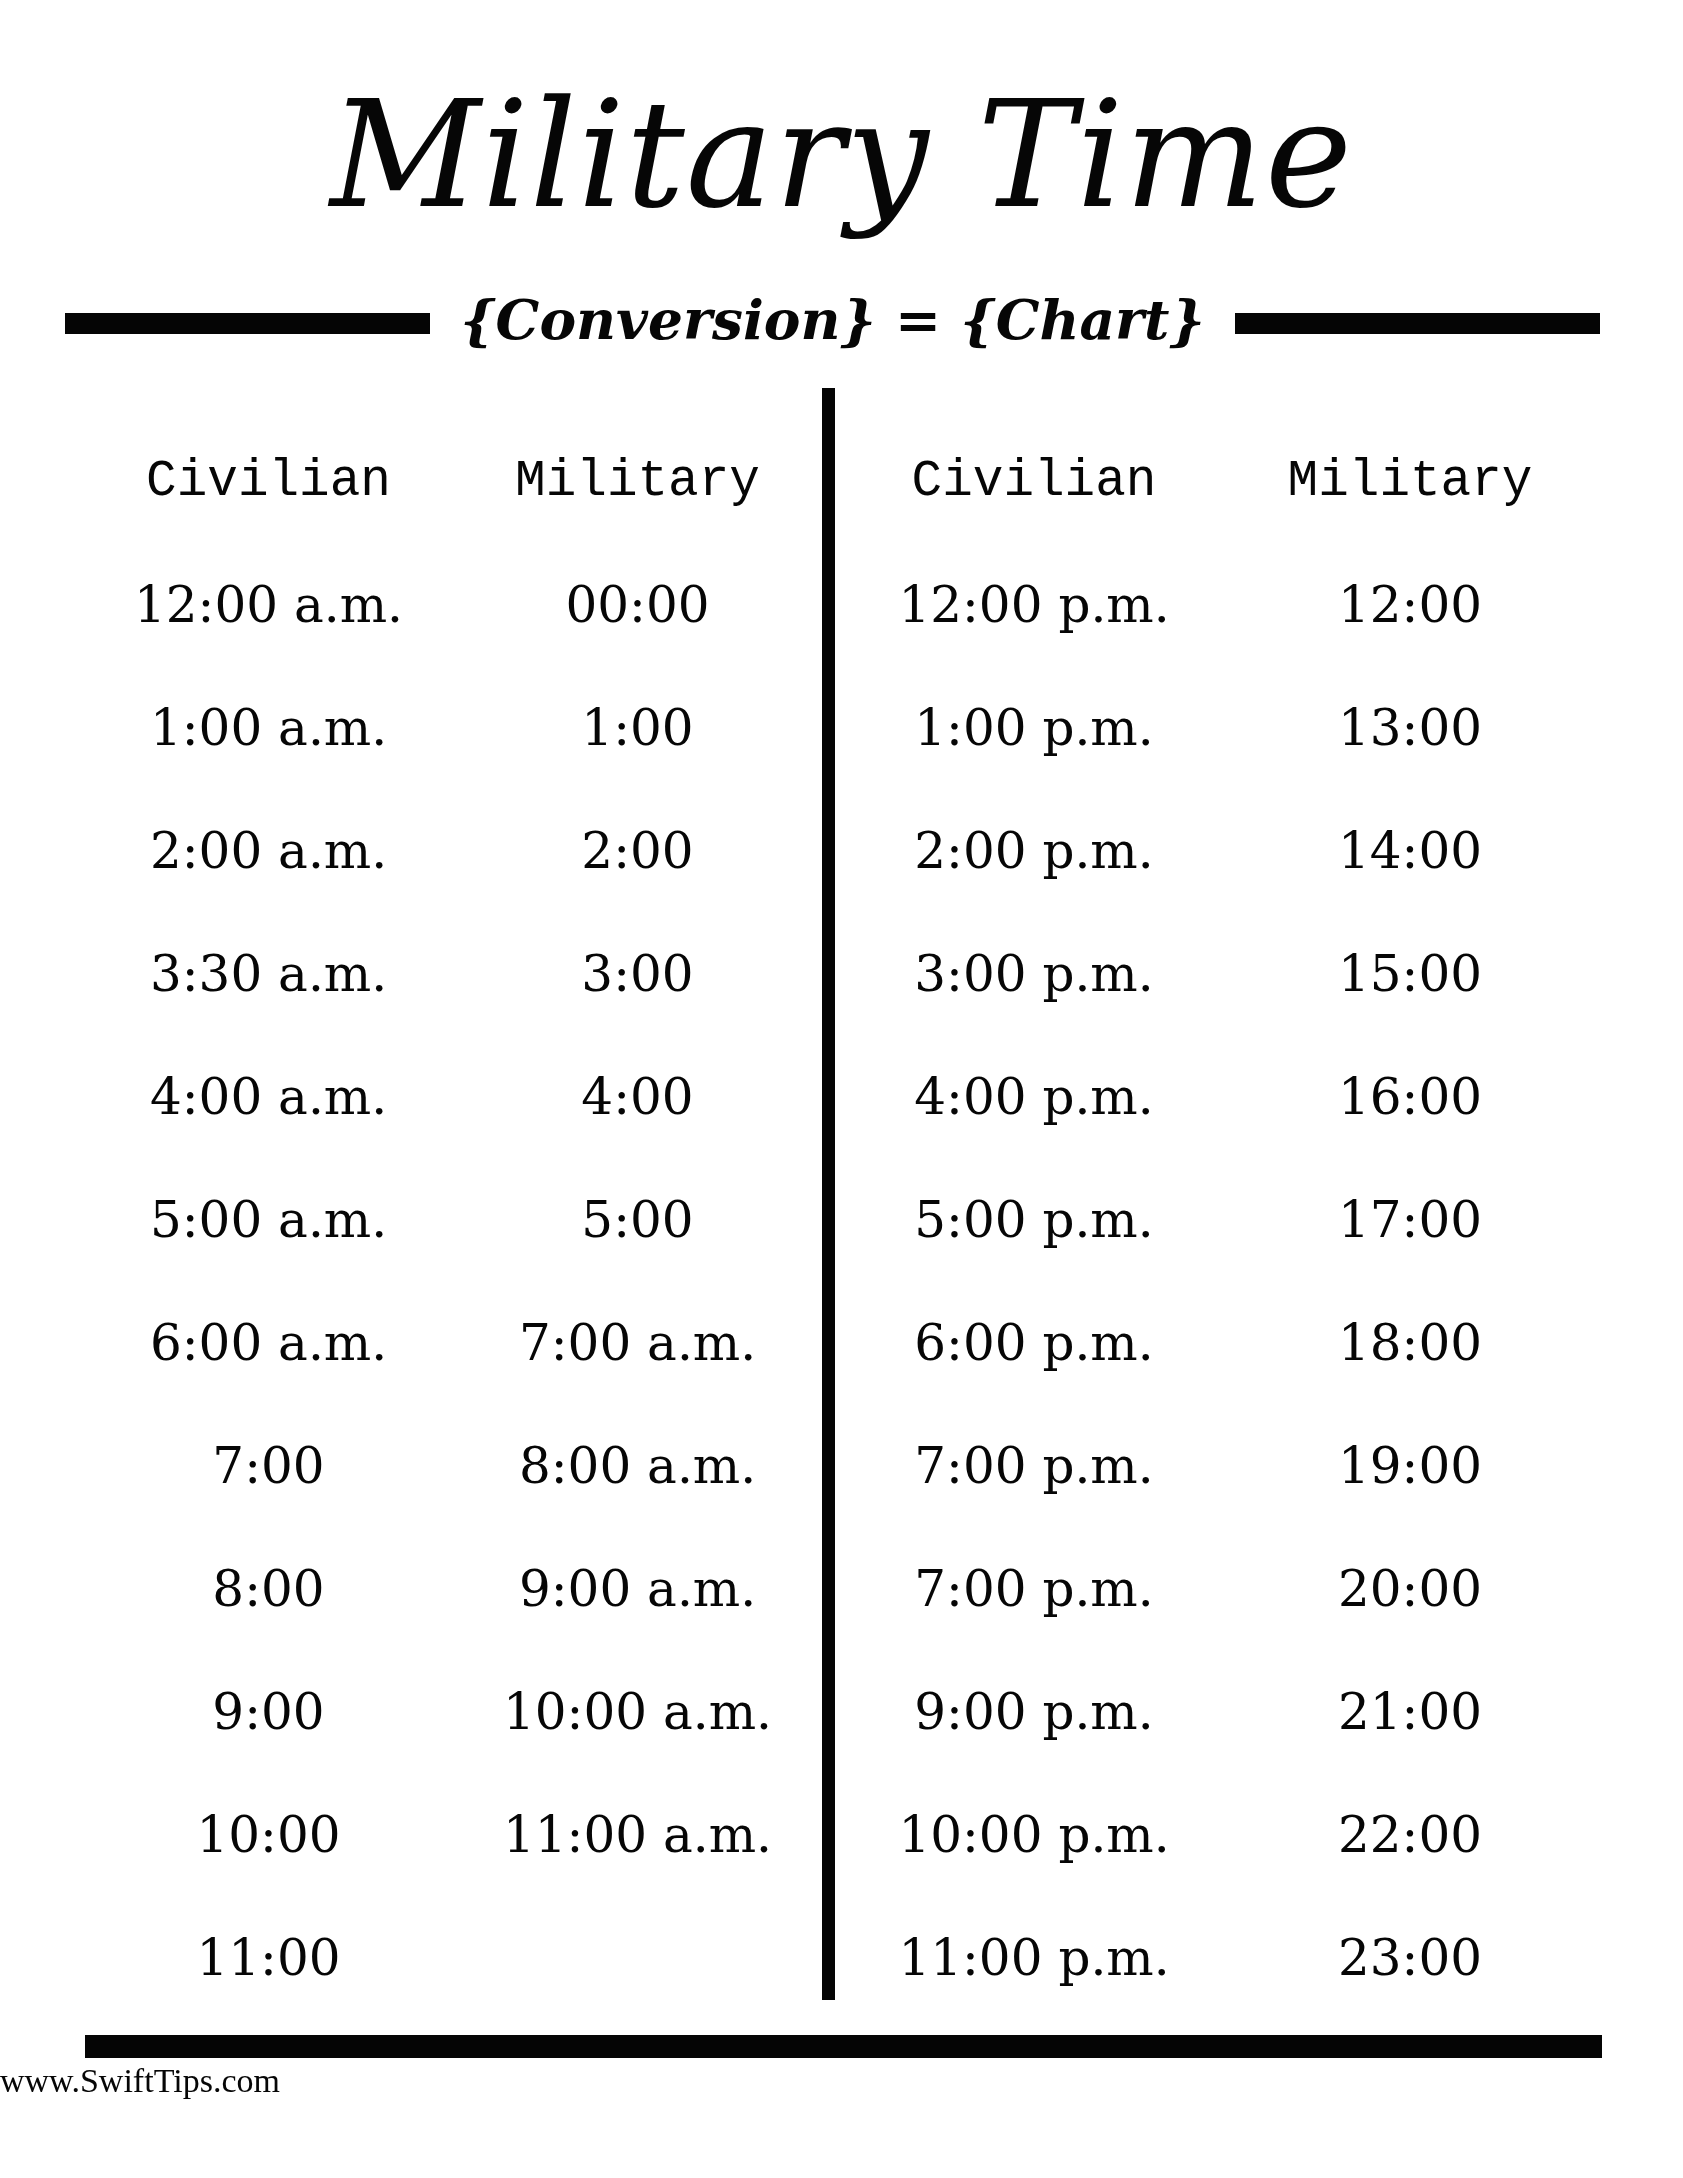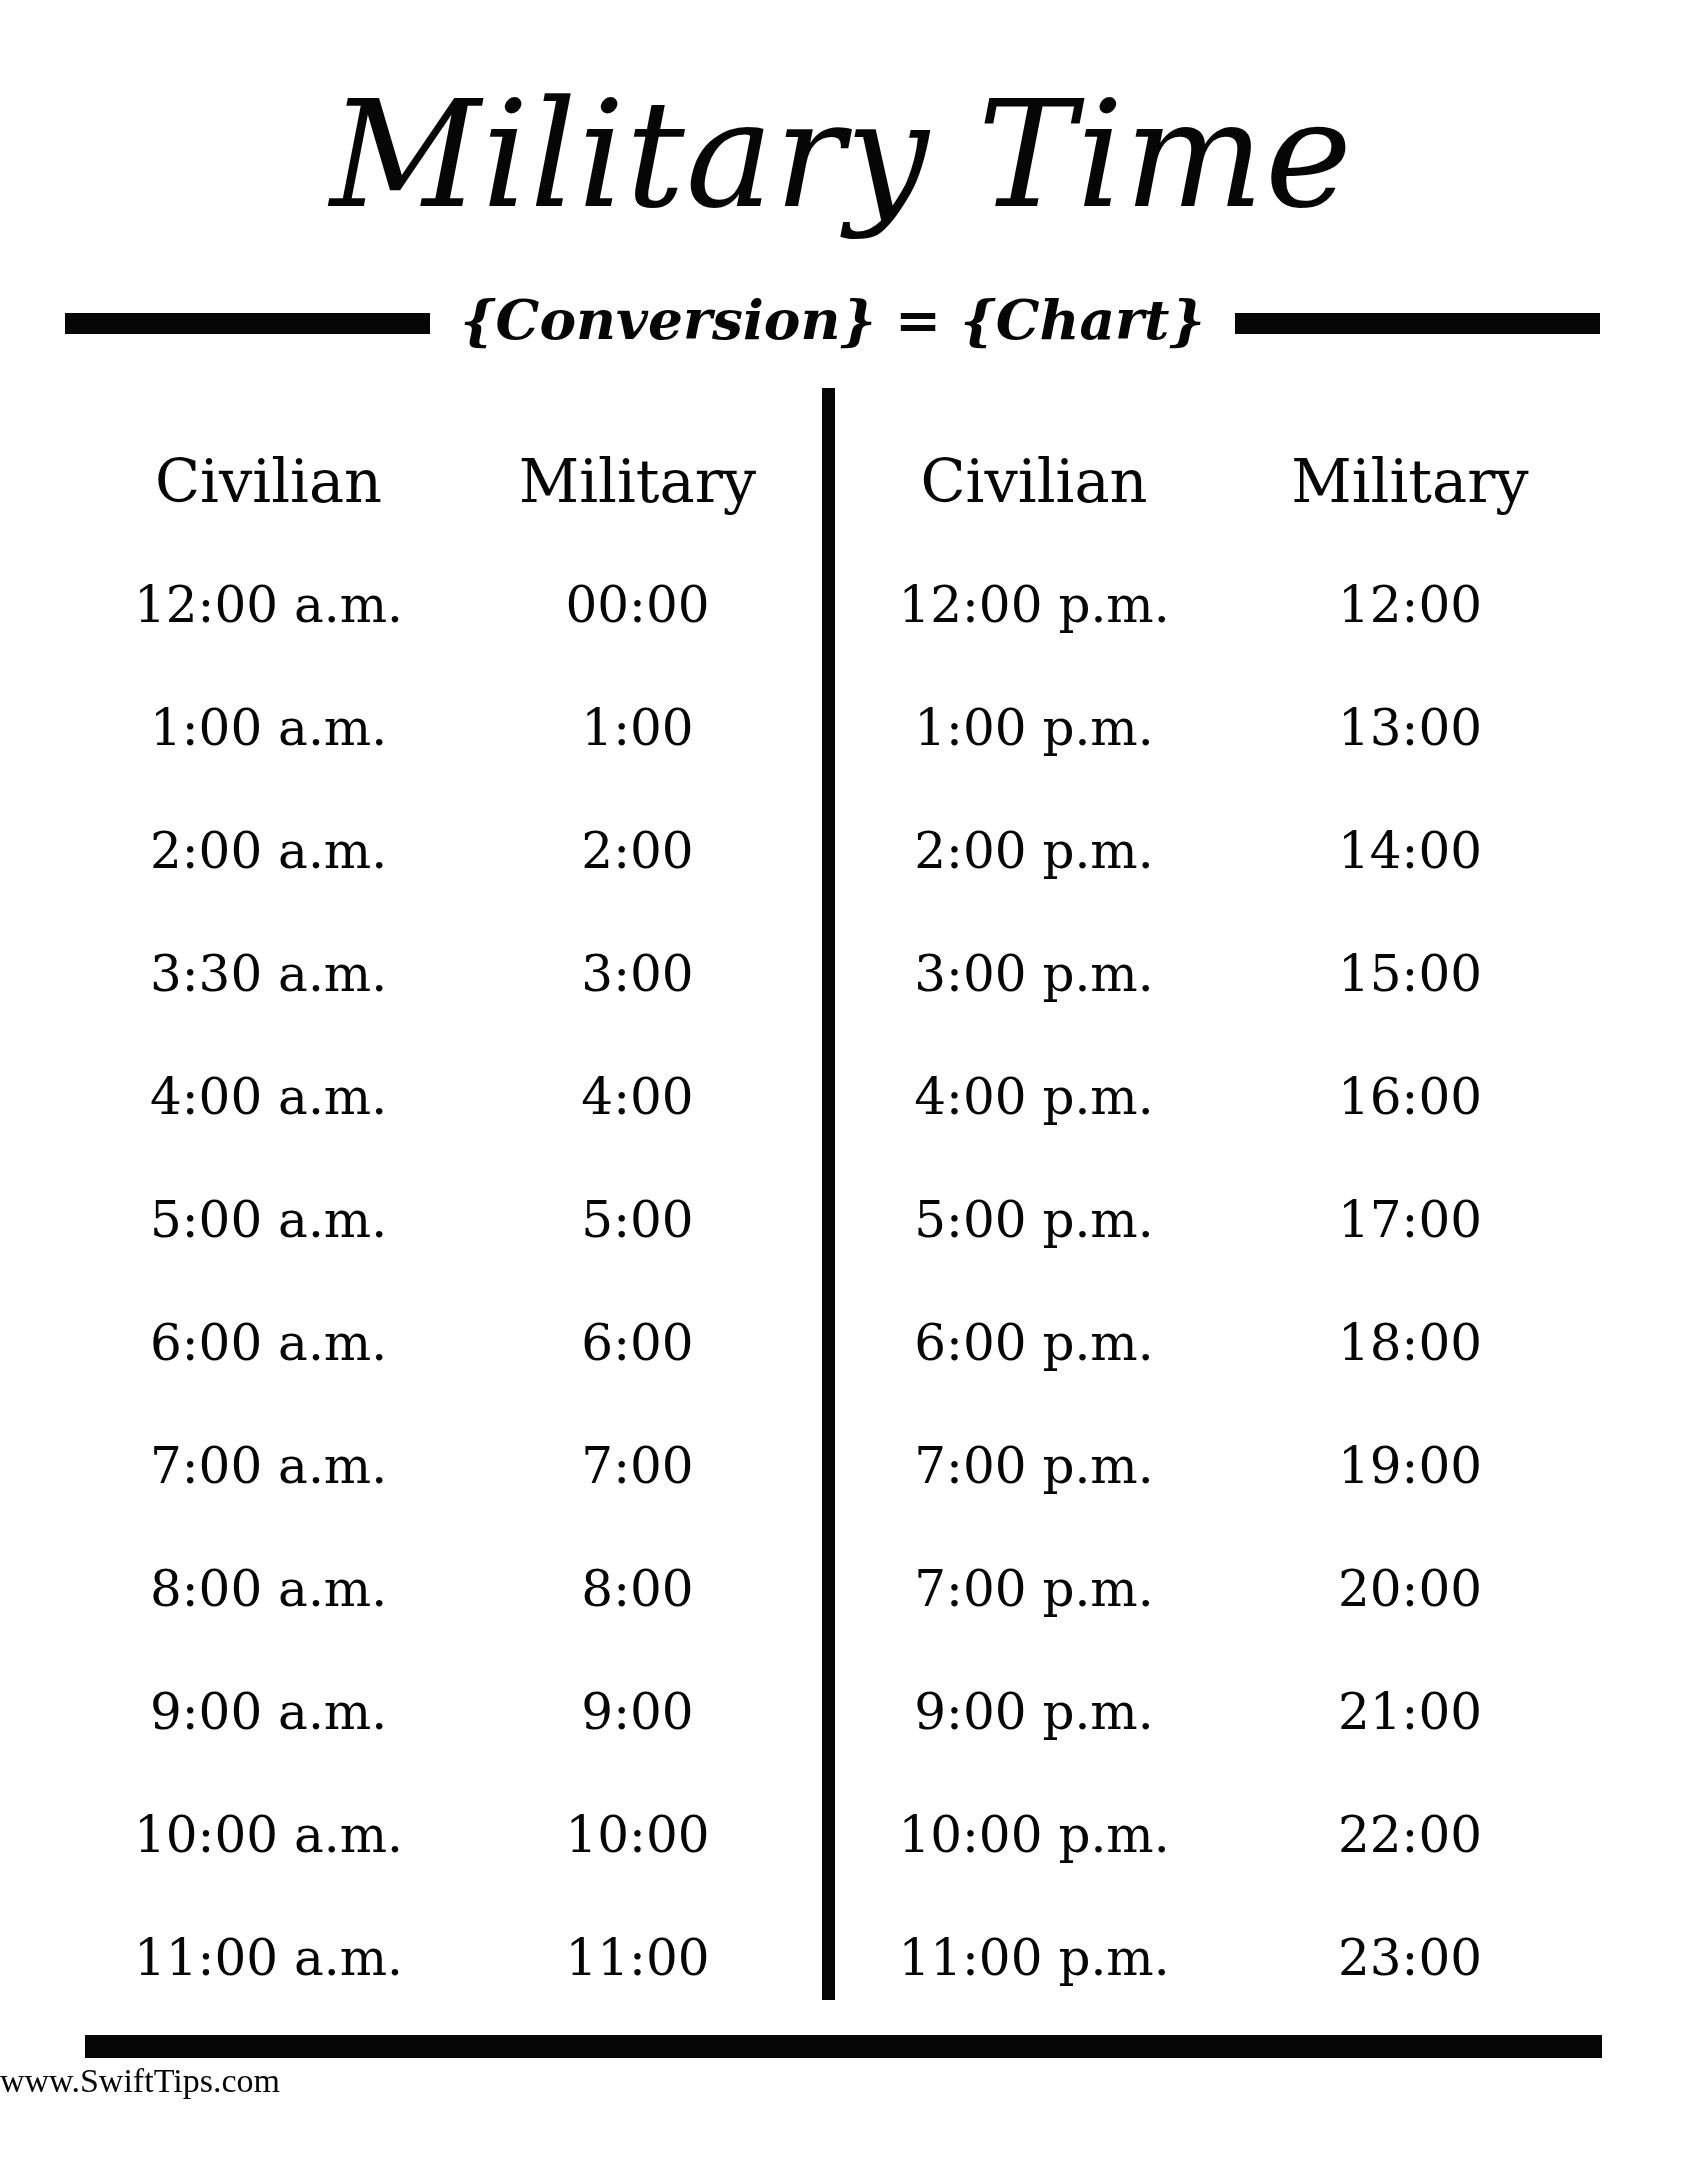--- a/index.html
+++ b/index.html
@@ -65,21 +65,22 @@
   .half.right { left: 846px; width: 752px; }
 
   .cell {
     display: flex;
     align-items: center;
     justify-content: center;
     font-size: 50px;
     white-space: nowrap;
   }
   .cell.header {
-    font-size: 59px;
+    font-size: 51px;
+    font-family: Liberation Mono, monospace;
   }
 
   .footer-bar {
     position: absolute;
     left: 85px; top: 2035px;
     width: 1517px; height: 23px;
     background: #050505;
   }
   .footer-text {
     position: absolute;
@@ -113,21 +114,20 @@
   <div class="cell">1:00</div>
   <div class="cell">2:00 a.m.</div>
   <div class="cell">2:00</div>
   <div class="cell">3:30 a.m.</div>
   <div class="cell">3:00</div>
   <div class="cell">4:00 a.m.</div>
   <div class="cell">4:00</div>
   <div class="cell">5:00 a.m.</div>
   <div class="cell">5:00</div>
   <div class="cell">6:00 a.m.</div>
-  <div class="cell">6:00</div>
   <div class="cell">7:00 a.m.</div>
   <div class="cell">7:00</div>
   <div class="cell">8:00 a.m.</div>
   <div class="cell">8:00</div>
   <div class="cell">9:00 a.m.</div>
   <div class="cell">9:00</div>
   <div class="cell">10:00 a.m.</div>
   <div class="cell">10:00</div>
   <div class="cell">11:00 a.m.</div>
   <div class="cell">11:00</div>

